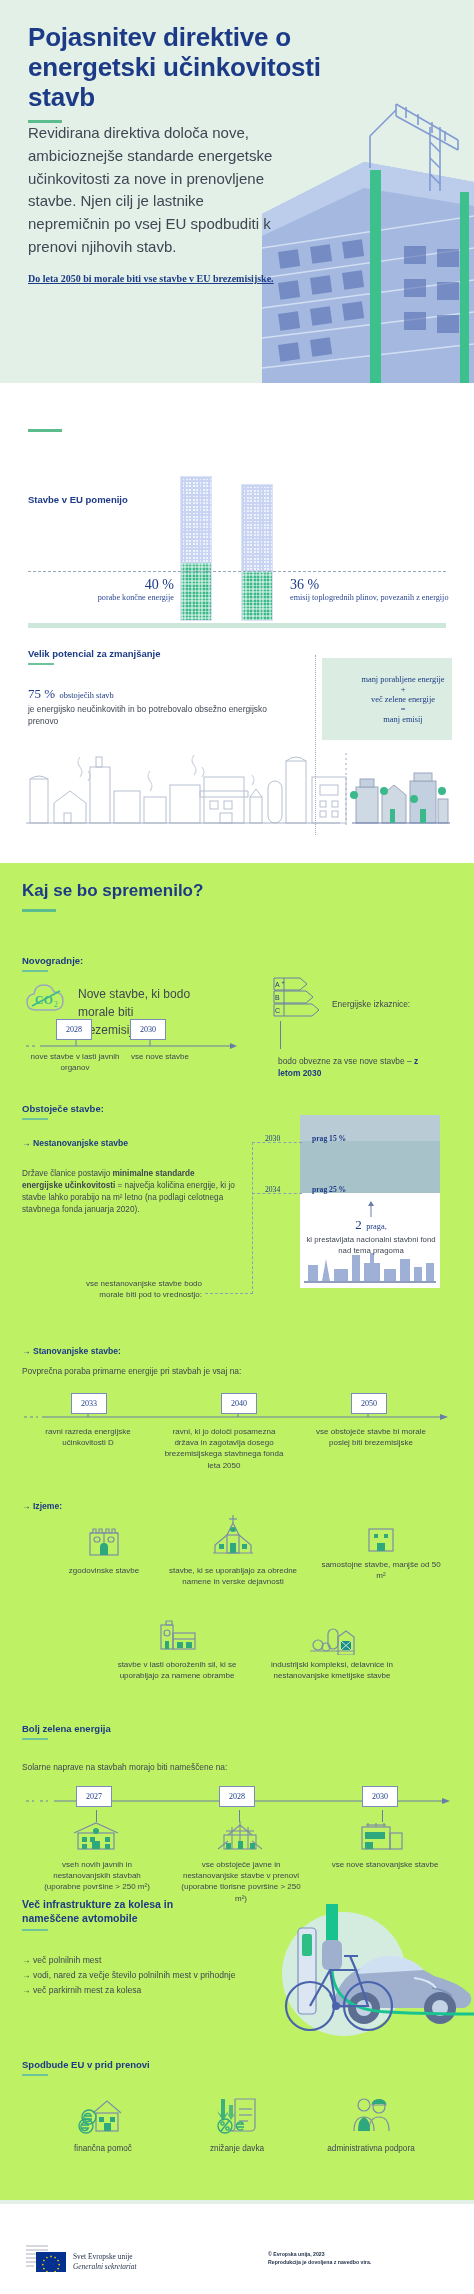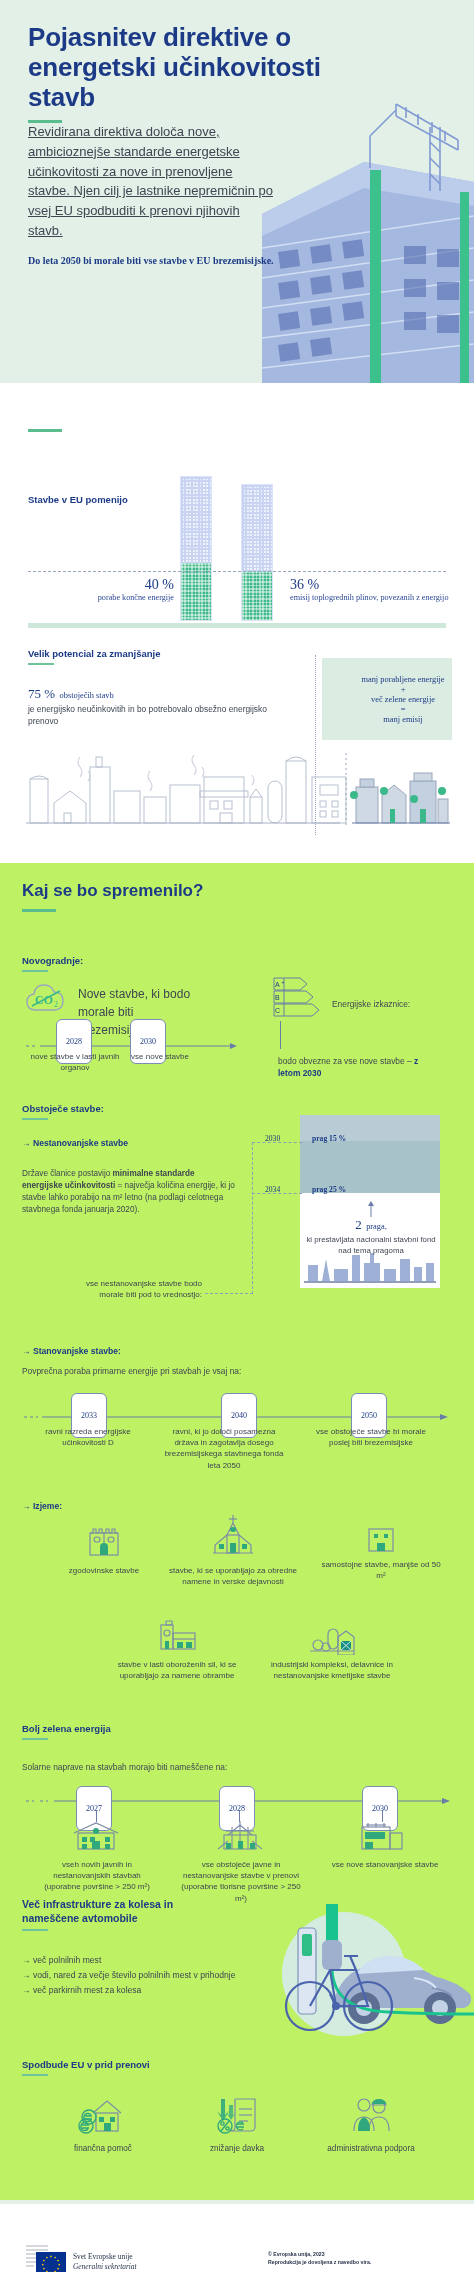--- a/index.html
+++ b/index.html
@@ -33,25 +33,26 @@
   }
   .p-body { font-size: 9.2px; line-height: 1.48; color: #3f4652; }
 
   
   .hero-band {
     position: absolute; left: 0; top: 0; width: 474px; height: 383px;
     background: #e2f0e8;
   }
   .hero-txt { position: absolute; left: 28px; top: 22px; width: 300px; }
   .hero-para { position: absolute; left: 28px; top: 122px; width: 250px; }
-  .hero-para .lead { font-size: 13px; line-height: 1.52; color: #3f4652; text-decoration: underline; }
+  .hero-para .lead { font-size: 15px; line-height: 1.52; color: #3f4652; }
   .hero-para .bold-note {
     margin-top: 13px; font-size: 10px; line-height: 1.42;
     font-weight: bold; color: #1c3a86;
     font-family: "Liberation Serif", serif;
+    text-decoration: underline;
   }
 
   
   .crane-wrap {
     position: absolute; right: 0; top: 96px; width: 230px; height: 287px;
     overflow: hidden;
   }
 
   
   .s2 { position: absolute; left: 0; top: 383px; width: 474px; height: 480px; background:#fff; }
@@ -109,21 +110,21 @@
 
   
   .s3 { position: absolute; left: 0; top: 863px; width: 474px; height: 1337px; background:#bef264; }
   .s3-head { position: absolute; left: 22px; top: 18px; }
 
   .blk-head { position: absolute; }
   .tl-line { position: absolute; height: 1px; background: #6b7ca8; }
   .yearbox {
     position: absolute; background: #fff; border: 1px solid #7b8cb8;
     font-family:"Liberation Serif",serif; font-size: 8px; color: #1c3a86;
-    padding: 17px 9px; border-radius: 6px;
+    padding: 5px 9px; border-radius: 0;
   }
   .tick { position: absolute; width: 1px; background: #6b7ca8; }
   .cap { position: absolute; font-size: 8px; line-height: 1.4; color: #3f4652; text-align: center; }
 
   
   .thr-panel { position: absolute; left: 300px; top: 252px; width: 140px; }
   .thr-top { height: 26px; background: #b9ccd6; }
   .thr-mid { height: 52px; background: #a7c2c8; }
   .thr-bot { height: 95px; background: #ffffff; }
   .thr-lab {

